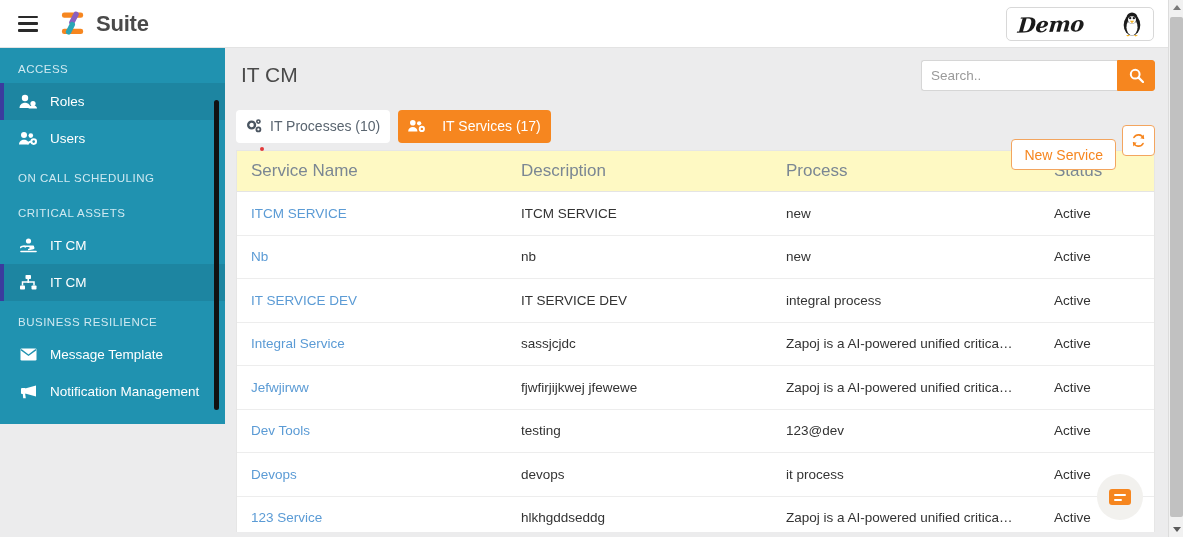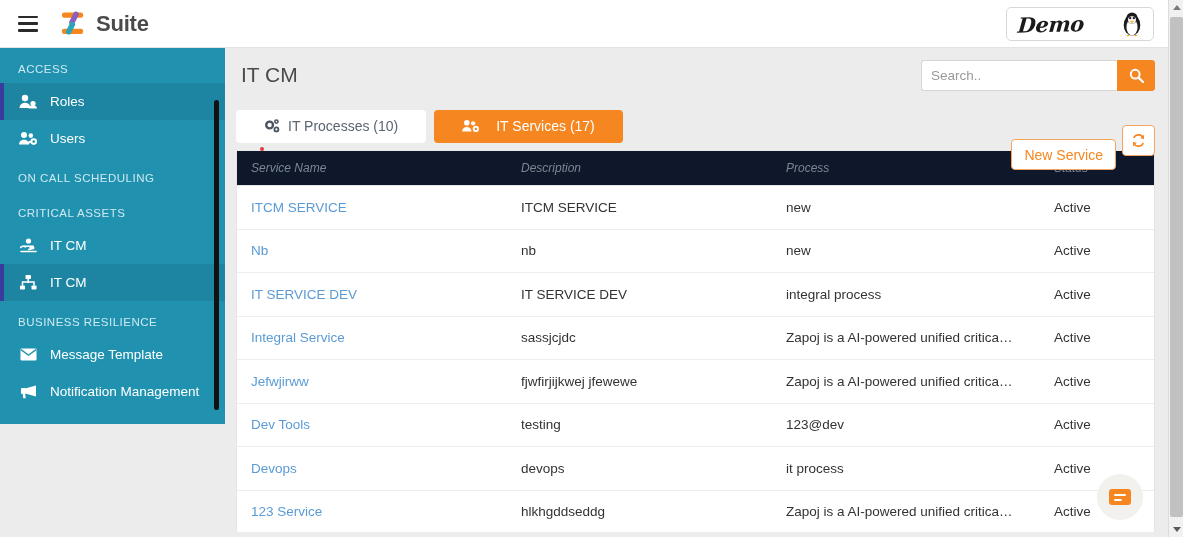--- a/index.html
+++ b/index.html
@@ -140,21 +140,21 @@
     cursor: pointer;
   }
 
   .toolbar {
     height: 48px; position: relative;
     padding-left: 11px;
     display: flex; align-items: center;
   }
   .tab {
     display: inline-flex; align-items: center; gap: 8px;
-    height: 33px; padding: 0 28px;
+    height: 33px; padding: 0 10px;
     border-radius: 4px;
     font-size: 14px;
     cursor: pointer;
     margin-right: 8px;
   }
   .tab.inactive { background: #ffffff; color: #5a6570; }
   .tab.active { background: #f6861f; color: #ffffff; gap: 16px; }
   .right-actions {
     position: absolute; right: 13px; top: 8px;
     display: flex; gap: 6px; align-items: center;
@@ -186,25 +186,24 @@
     margin: 0 13px 0 11px;
     background: #fff;
     border: 1px solid #e6e6e6;
     border-bottom: none;
     height: 382px;
     overflow: hidden;
   }
   table { width: 100%; border-collapse: collapse; table-layout: fixed; }
   thead th {
     text-align: left;
-    font-size: 12px; font-weight: normal; color: #7b8793;
+    font-size: 17px; font-weight: normal; color: #7b8793;
     padding: 10px 0 10px 14px;
     border-bottom: 1px solid #e4e4e4;
-    background: #0f172a;
-    font-style: italic;
+    background: #fef9c3;
   }
   tbody td {
     font-size: 13.5px; color: #333;
     padding: 0 0 0 14px;
     height: 43.5px;
     border-bottom: 1px solid #ededed;
     white-space: nowrap; overflow: hidden; text-overflow: ellipsis; margin-left: 20px;
   }
   td.link { color: #5b9bd5; cursor: pointer; }
   .col1 { width: 270px; }

